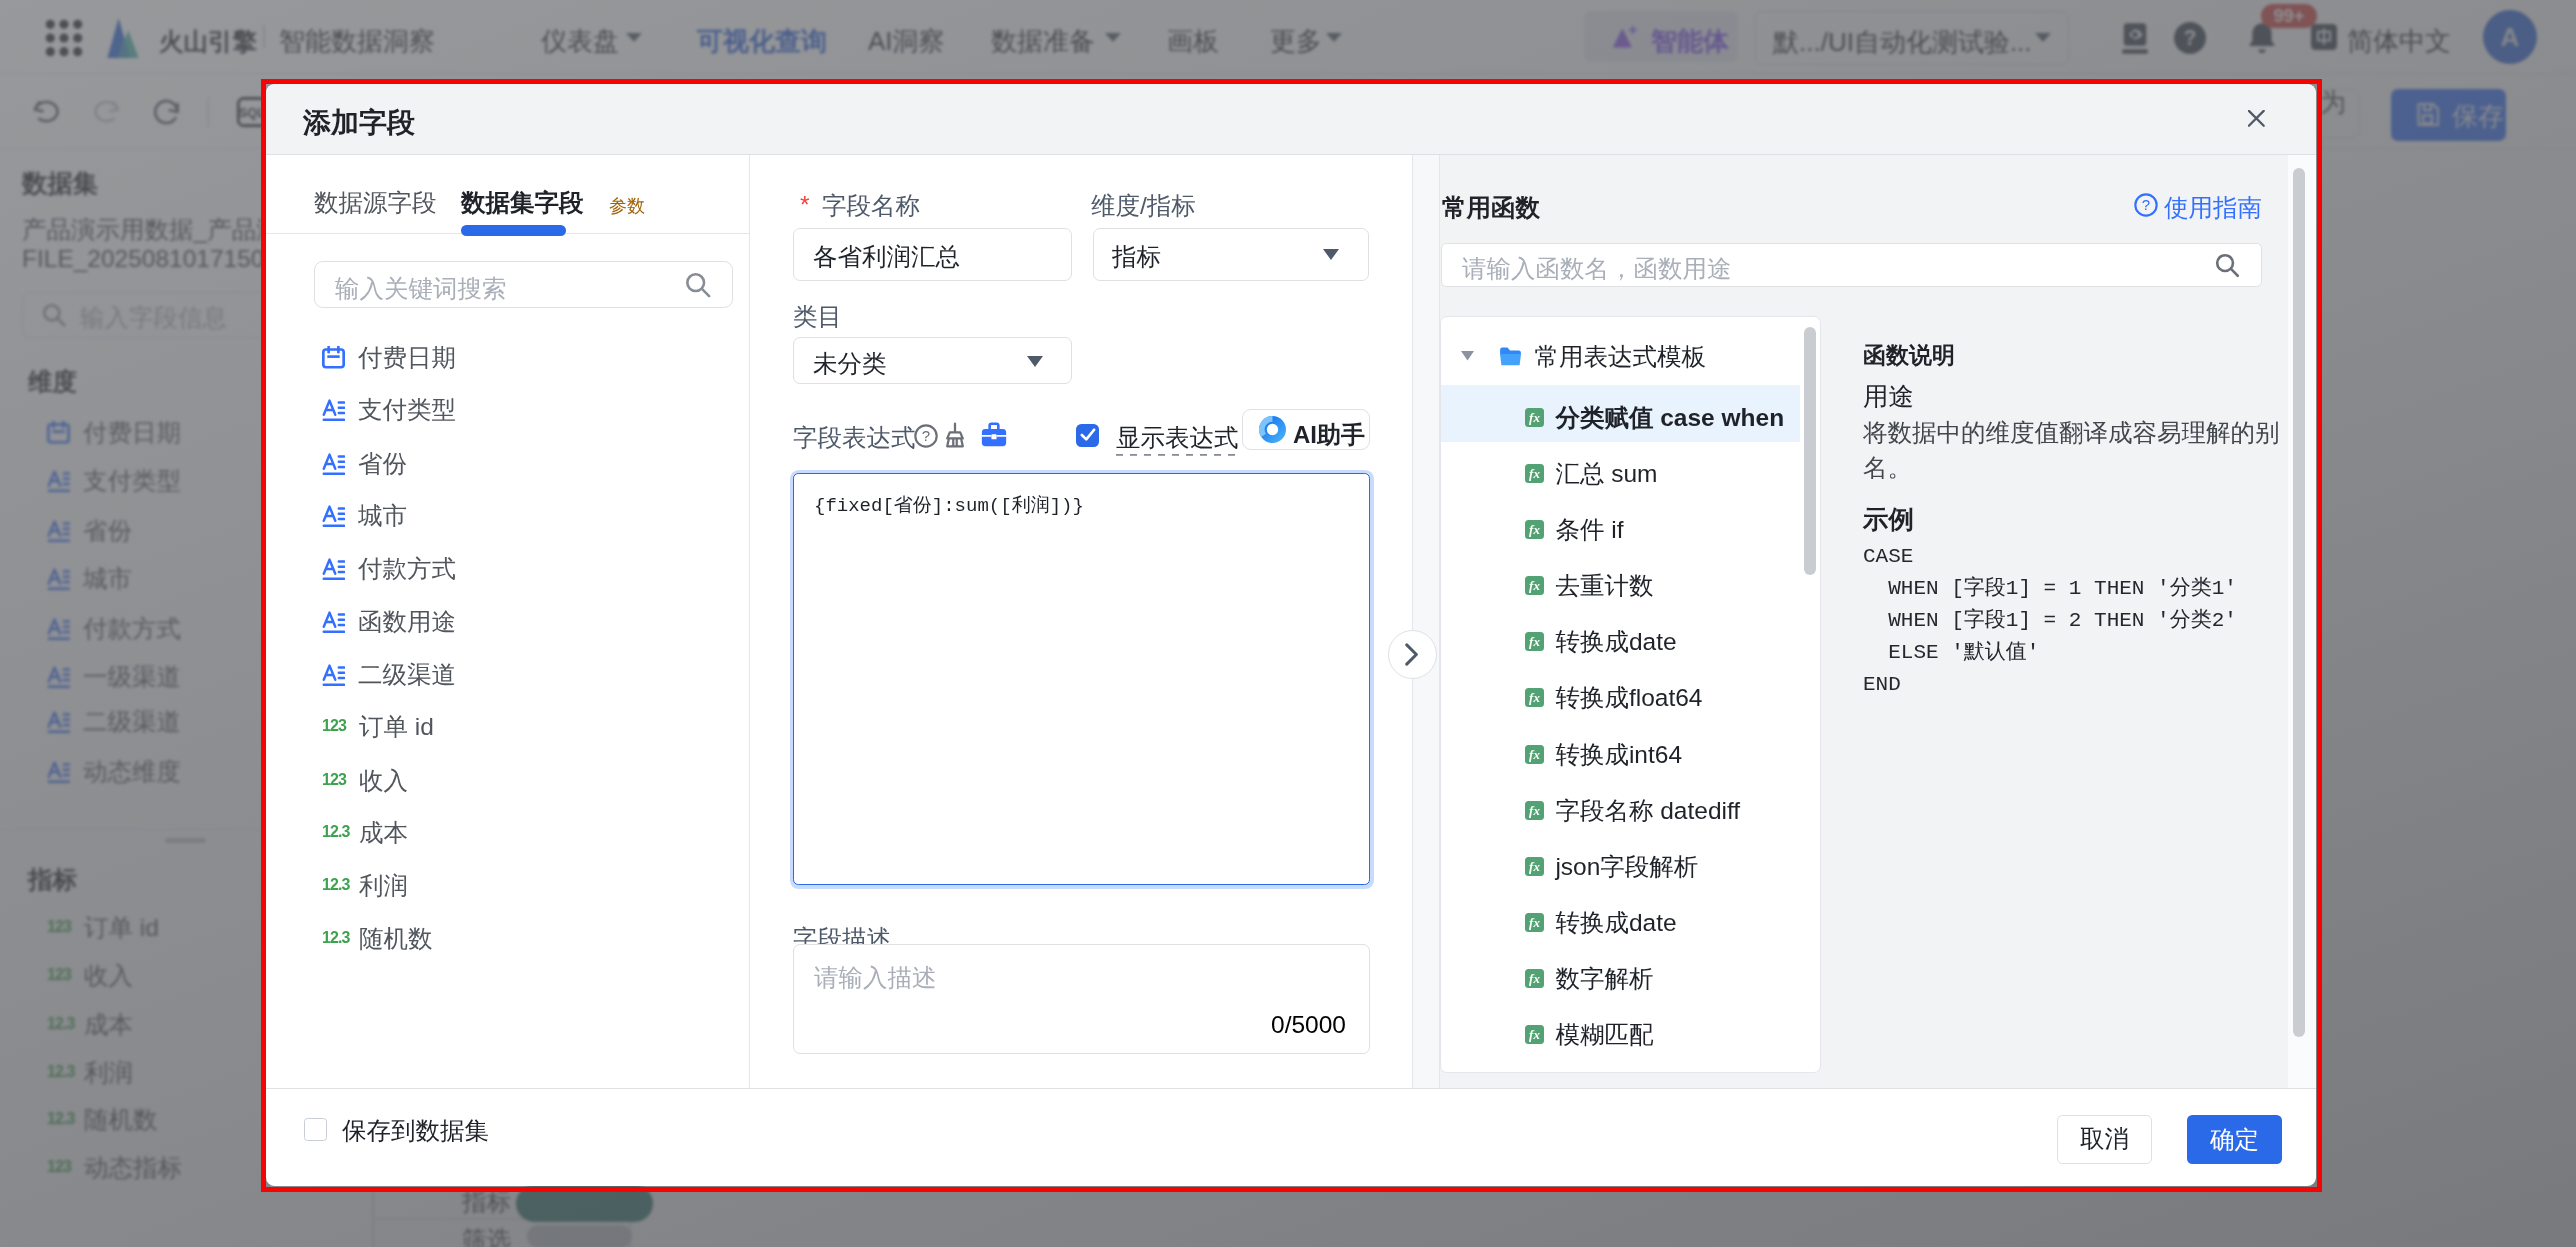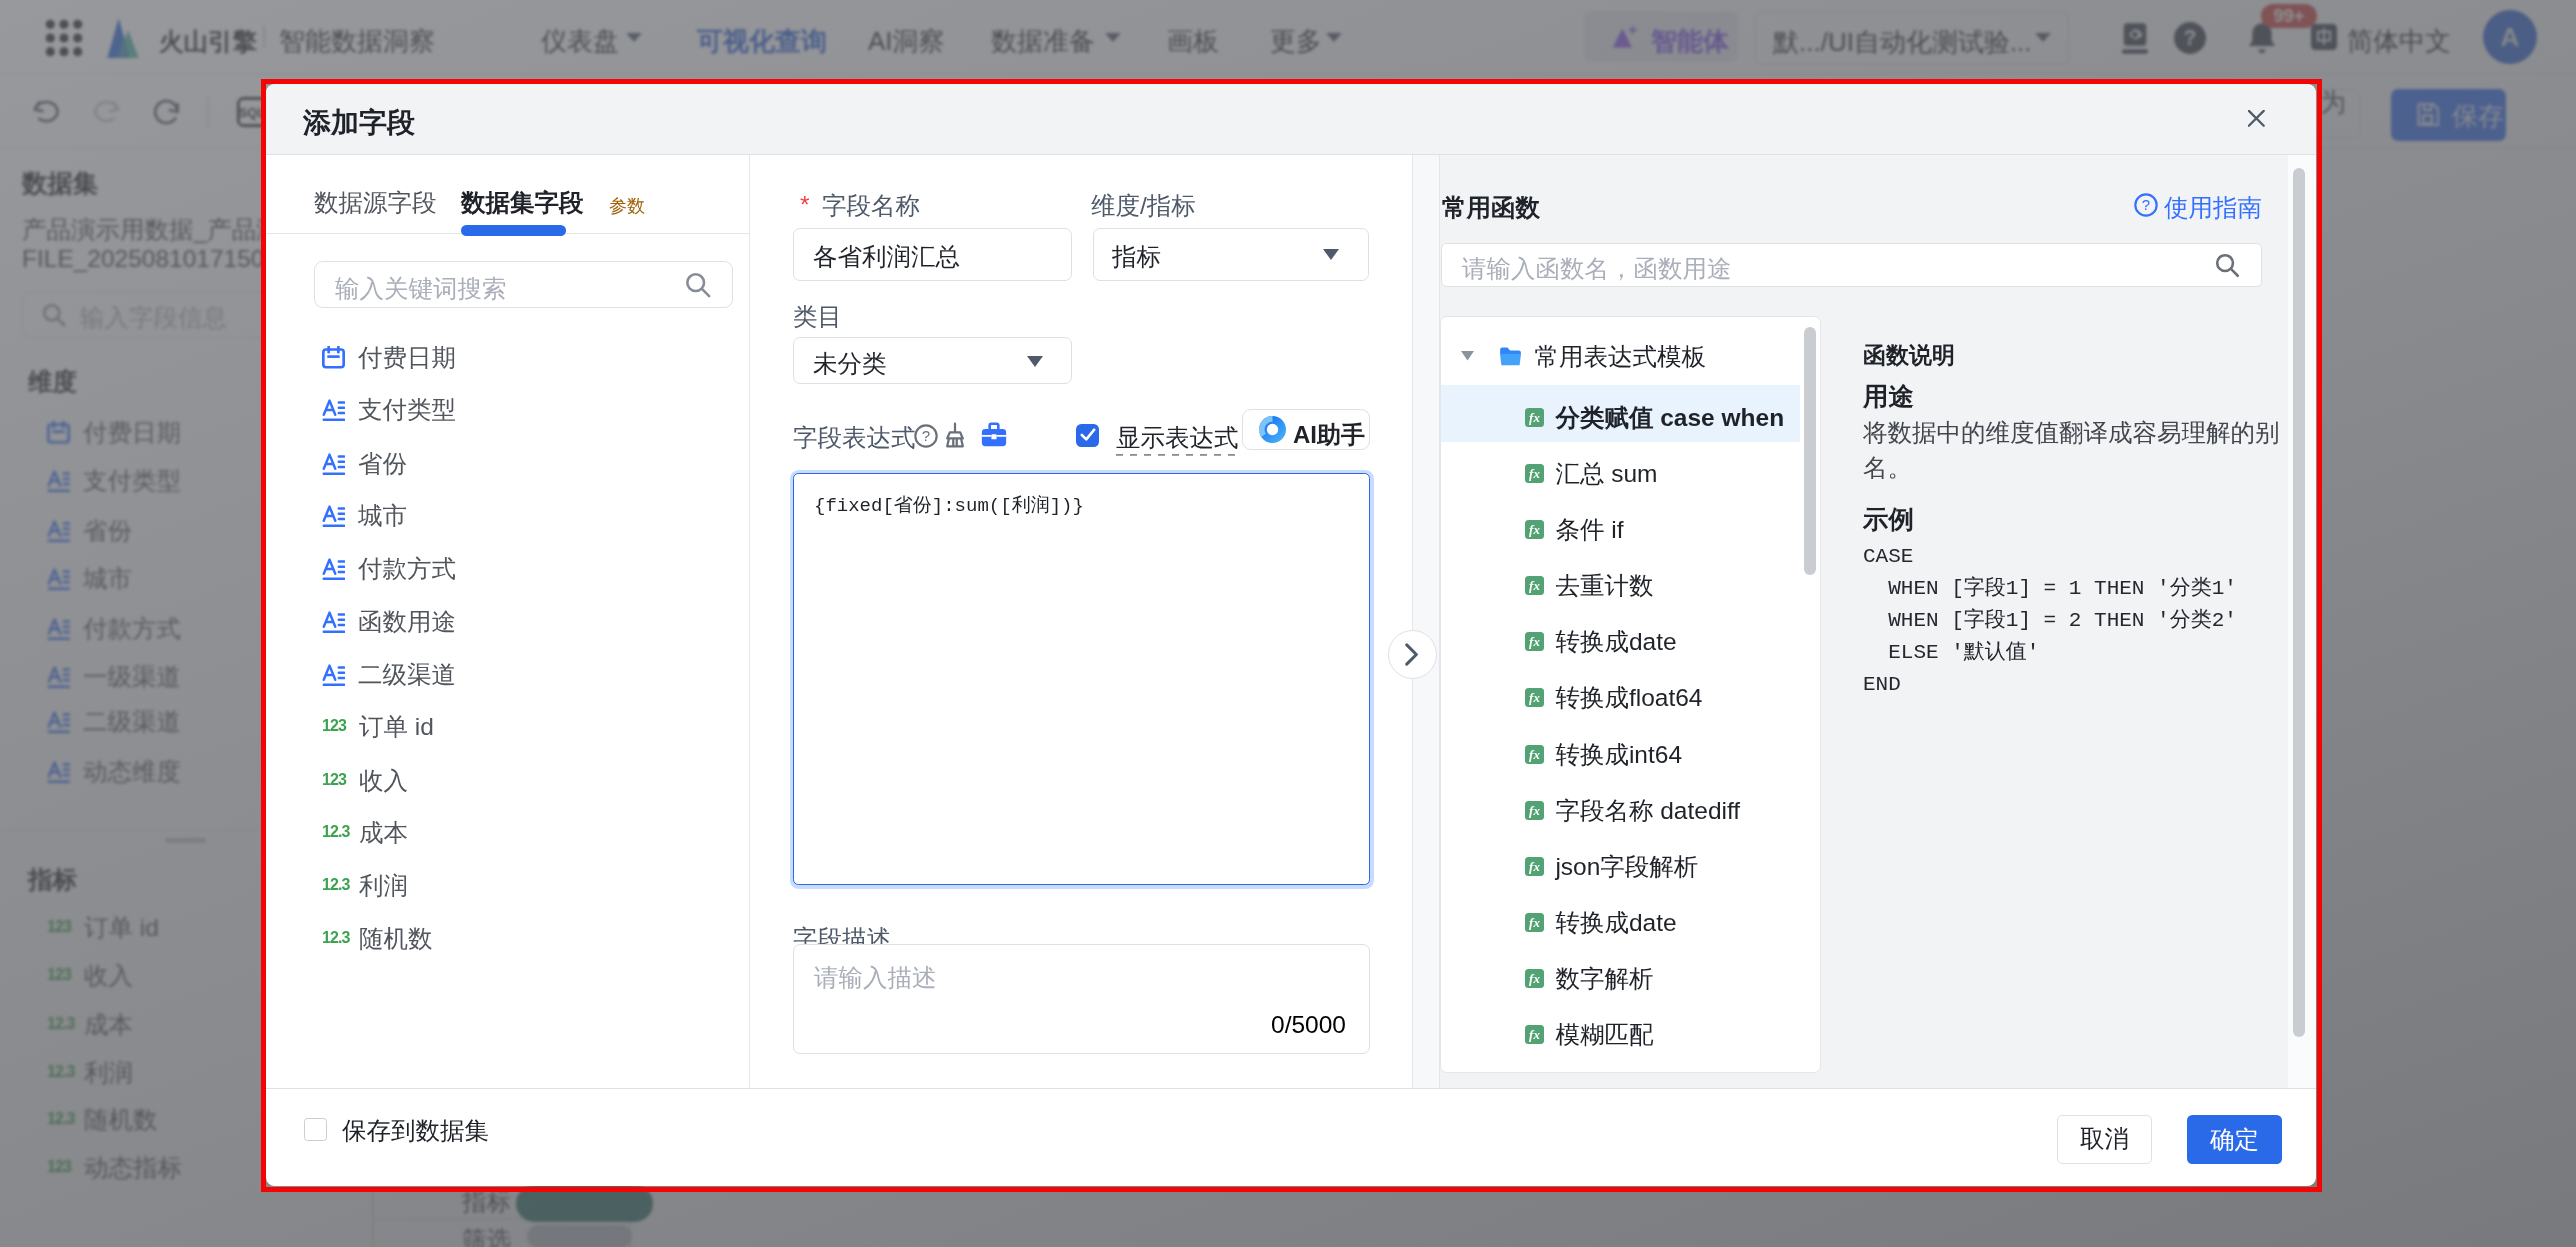--- a/index.html
+++ b/index.html
@@ -481,21 +481,21 @@
             <span class="fx">fx</span>
             <span>数字解析</span>
           </div>
       <div class="trow" style="left:1259px;top:935px">
             <span class="fx">fx</span>
             <span>模糊匹配</span>
           </div>
     </div>
 
     <div class="abs" style="left:1597px;top:256px;font-size:23px;color:#1f2329;font-weight:600">函数说明</div>
-    <div class="abs" style="left:1597px;top:296px;font-size:25.4px;color:#1f2329;font-weight:700">用途</div>
+    <div class="abs" style="left:1597px;top:296px;font-size:25.4px;color:#1f2329;font-weight:400">用途</div>
     <div class="abs" style="left:1597px;top:331px;font-size:24.5px;color:#42464d;line-height:35px">将数据中的维度值翻译成容易理解的别<br>名。</div>
     <div class="abs" style="left:1597px;top:419px;font-size:25.4px;color:#1f2329;font-weight:600">示例</div>
     <div class="abs mono" style="left:1597px;top:457px;font-size:21px;color:#23272e;line-height:32px;white-space:pre">CASE
   WHEN [字段1] = 1 THEN '分类1'
   WHEN [字段1] = 2 THEN '分类2'
   ELSE '默认值'
 END</div>
   </div>
   <div id="mfoot">
     <div class="abs" style="left:38px;top:29px;width:23px;height:23px;border:1.8px solid #c9cdd4;border-radius:3.5px;background:#fff"></div>

